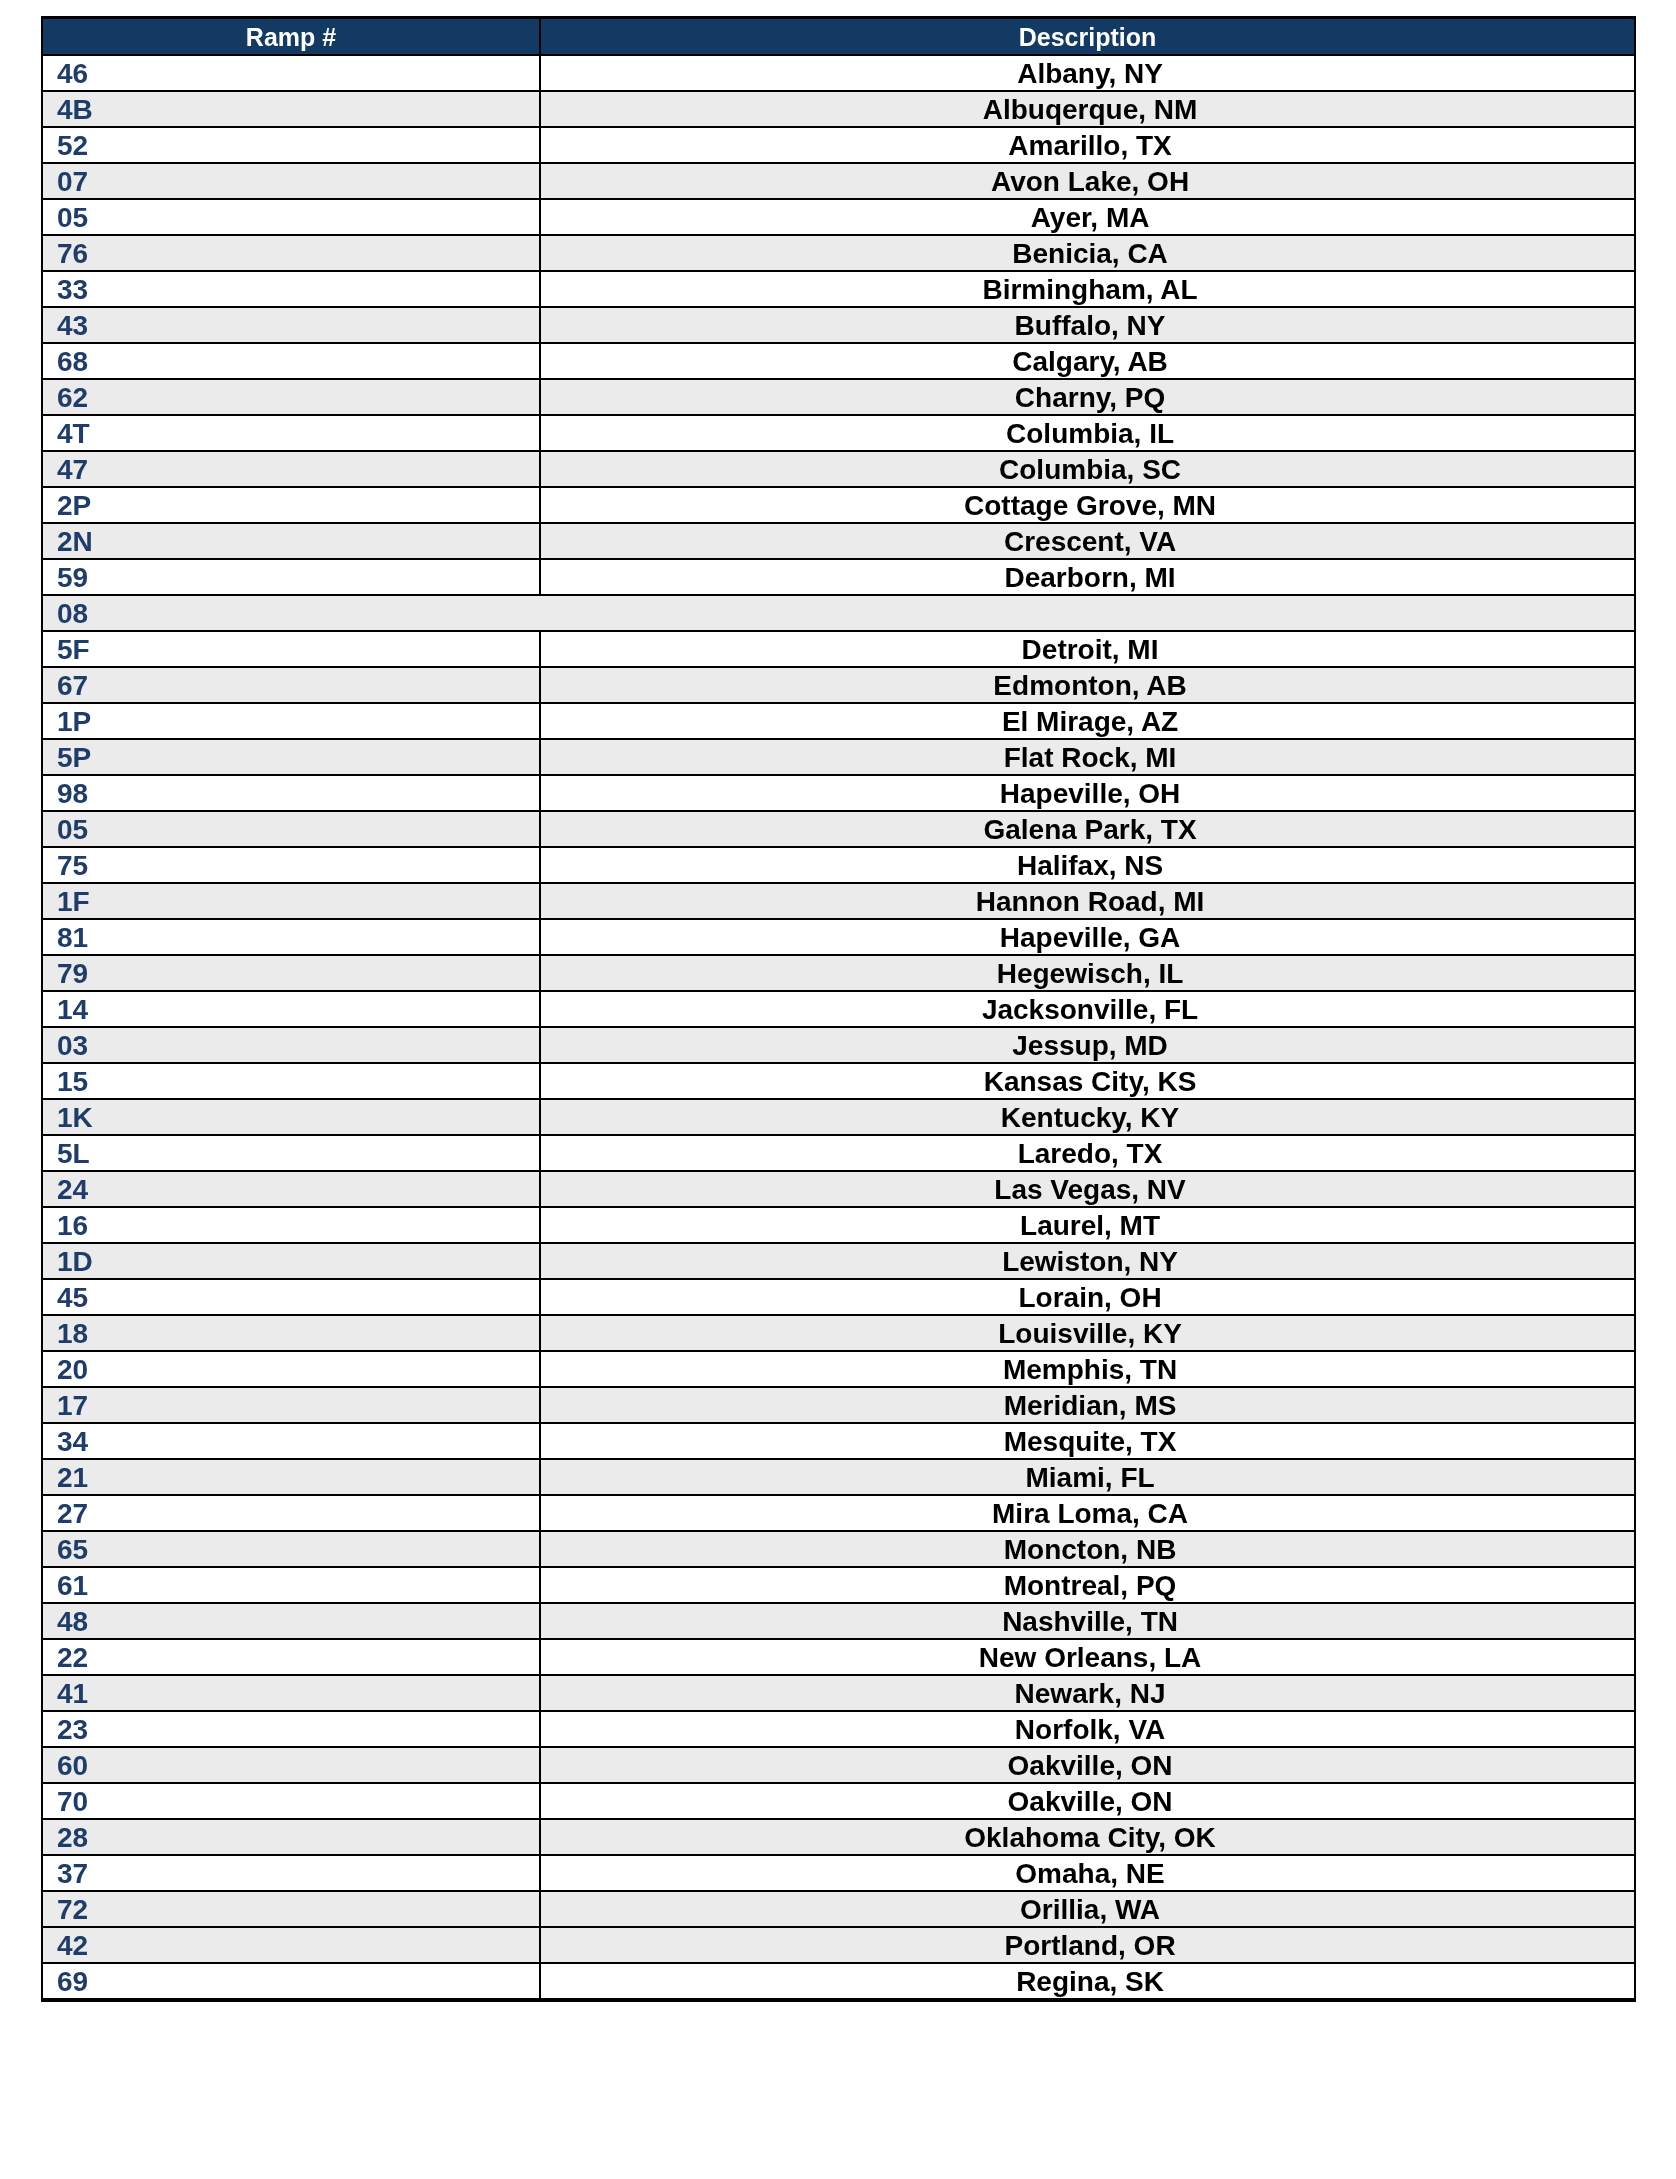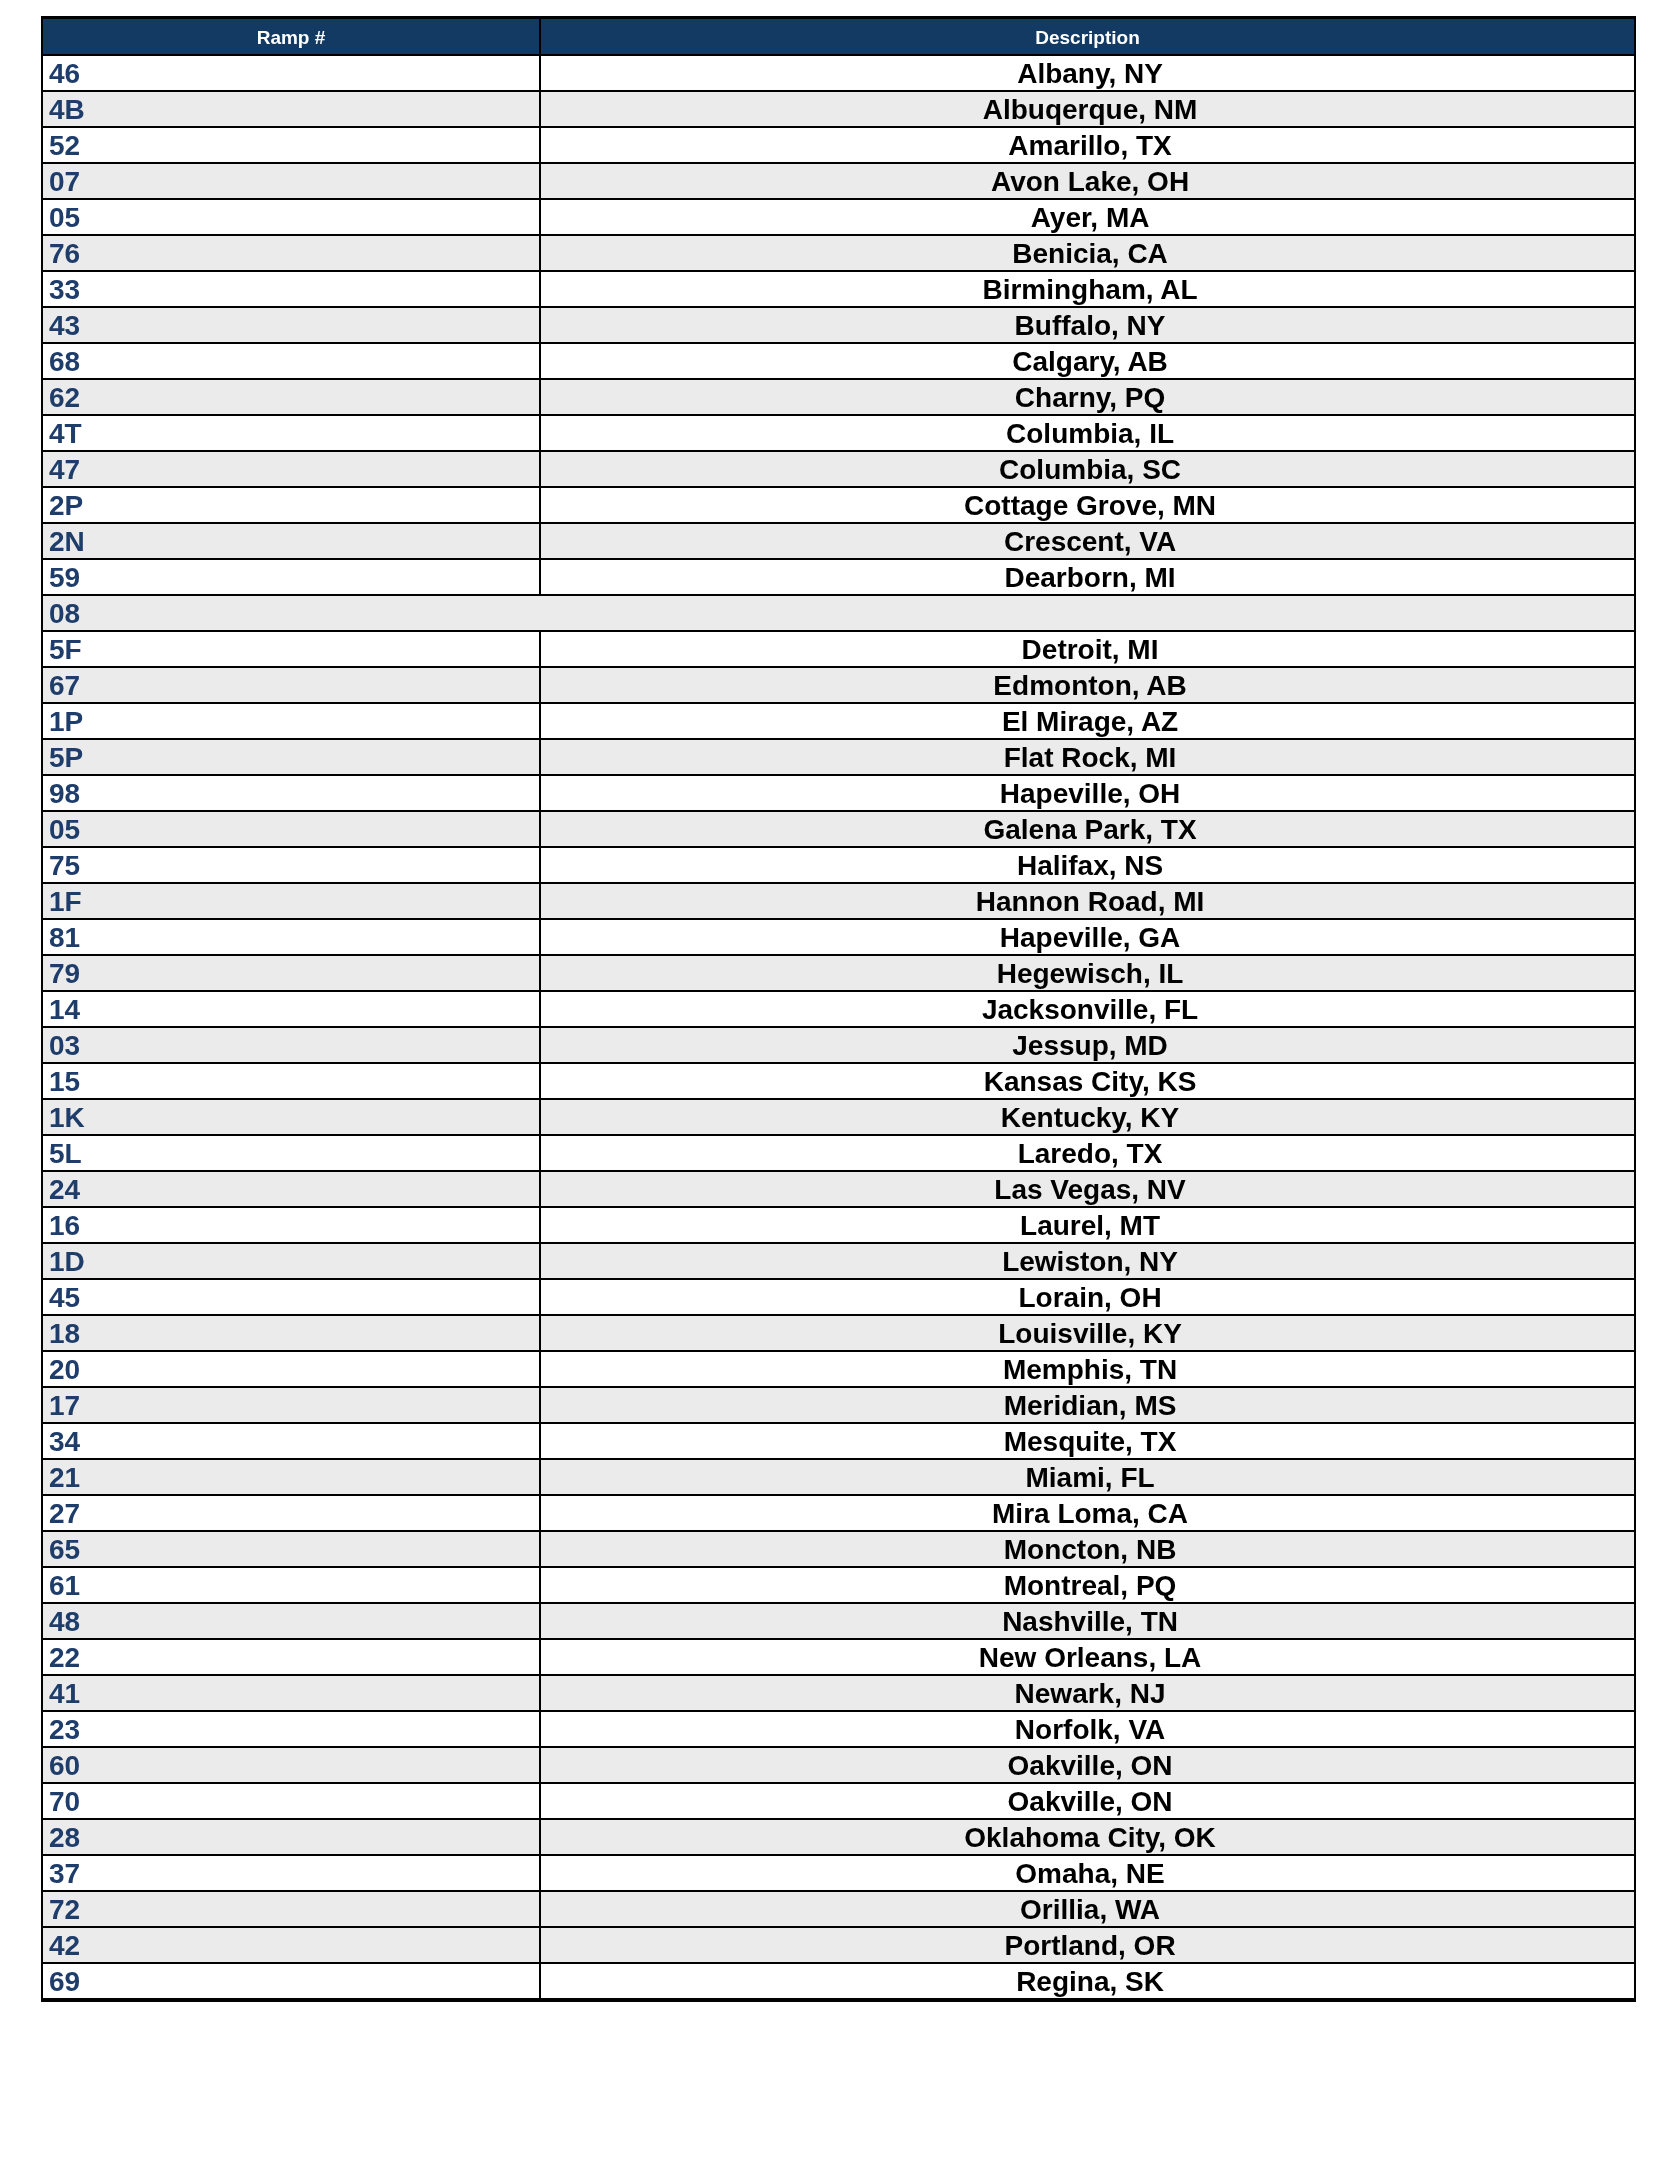--- a/index.html
+++ b/index.html
@@ -19,42 +19,42 @@
     background: #ffffff;
   }
   .thead {
     display: flex;
     height: 37px;
     background: var(--header-bg, #133a63);
     border-bottom: 2.5px solid var(--border, #000);
   }
   .th {
     color: var(--header-text, #ffffff);
-    font-size: 19px;
+    font-size: 25px;
     line-height: 37px;
     text-align: center;
   }
   .th-ramp { width: 496px; }
   .th-desc { flex: 1; border-left: 2.5px solid var(--border, #000); }
   .row {
     display: flex;
     height: 36px;
     border-bottom: 2.5px solid var(--border, #000);
     background: var(--row-bg, #ffffff);
   }
   .row.even { background: var(--stripe-bg, #ebebeb); }
   .cell {
     font-size: 28px;
     line-height: 36px;
     white-space: nowrap;
     overflow: hidden;
   }
   .cell-ramp {
     width: 496px;
-    padding-left: 6px;
+    padding-left: 14px;
     color: var(--ramp-text, #1e3d6b);
   }
   .cell-desc {
     flex: 1;
     border-left: 2.5px solid var(--border, #000);
     padding-left: 5.1px;
     color: var(--desc-text, #000000);
     text-align: center;
   }
 </style>

